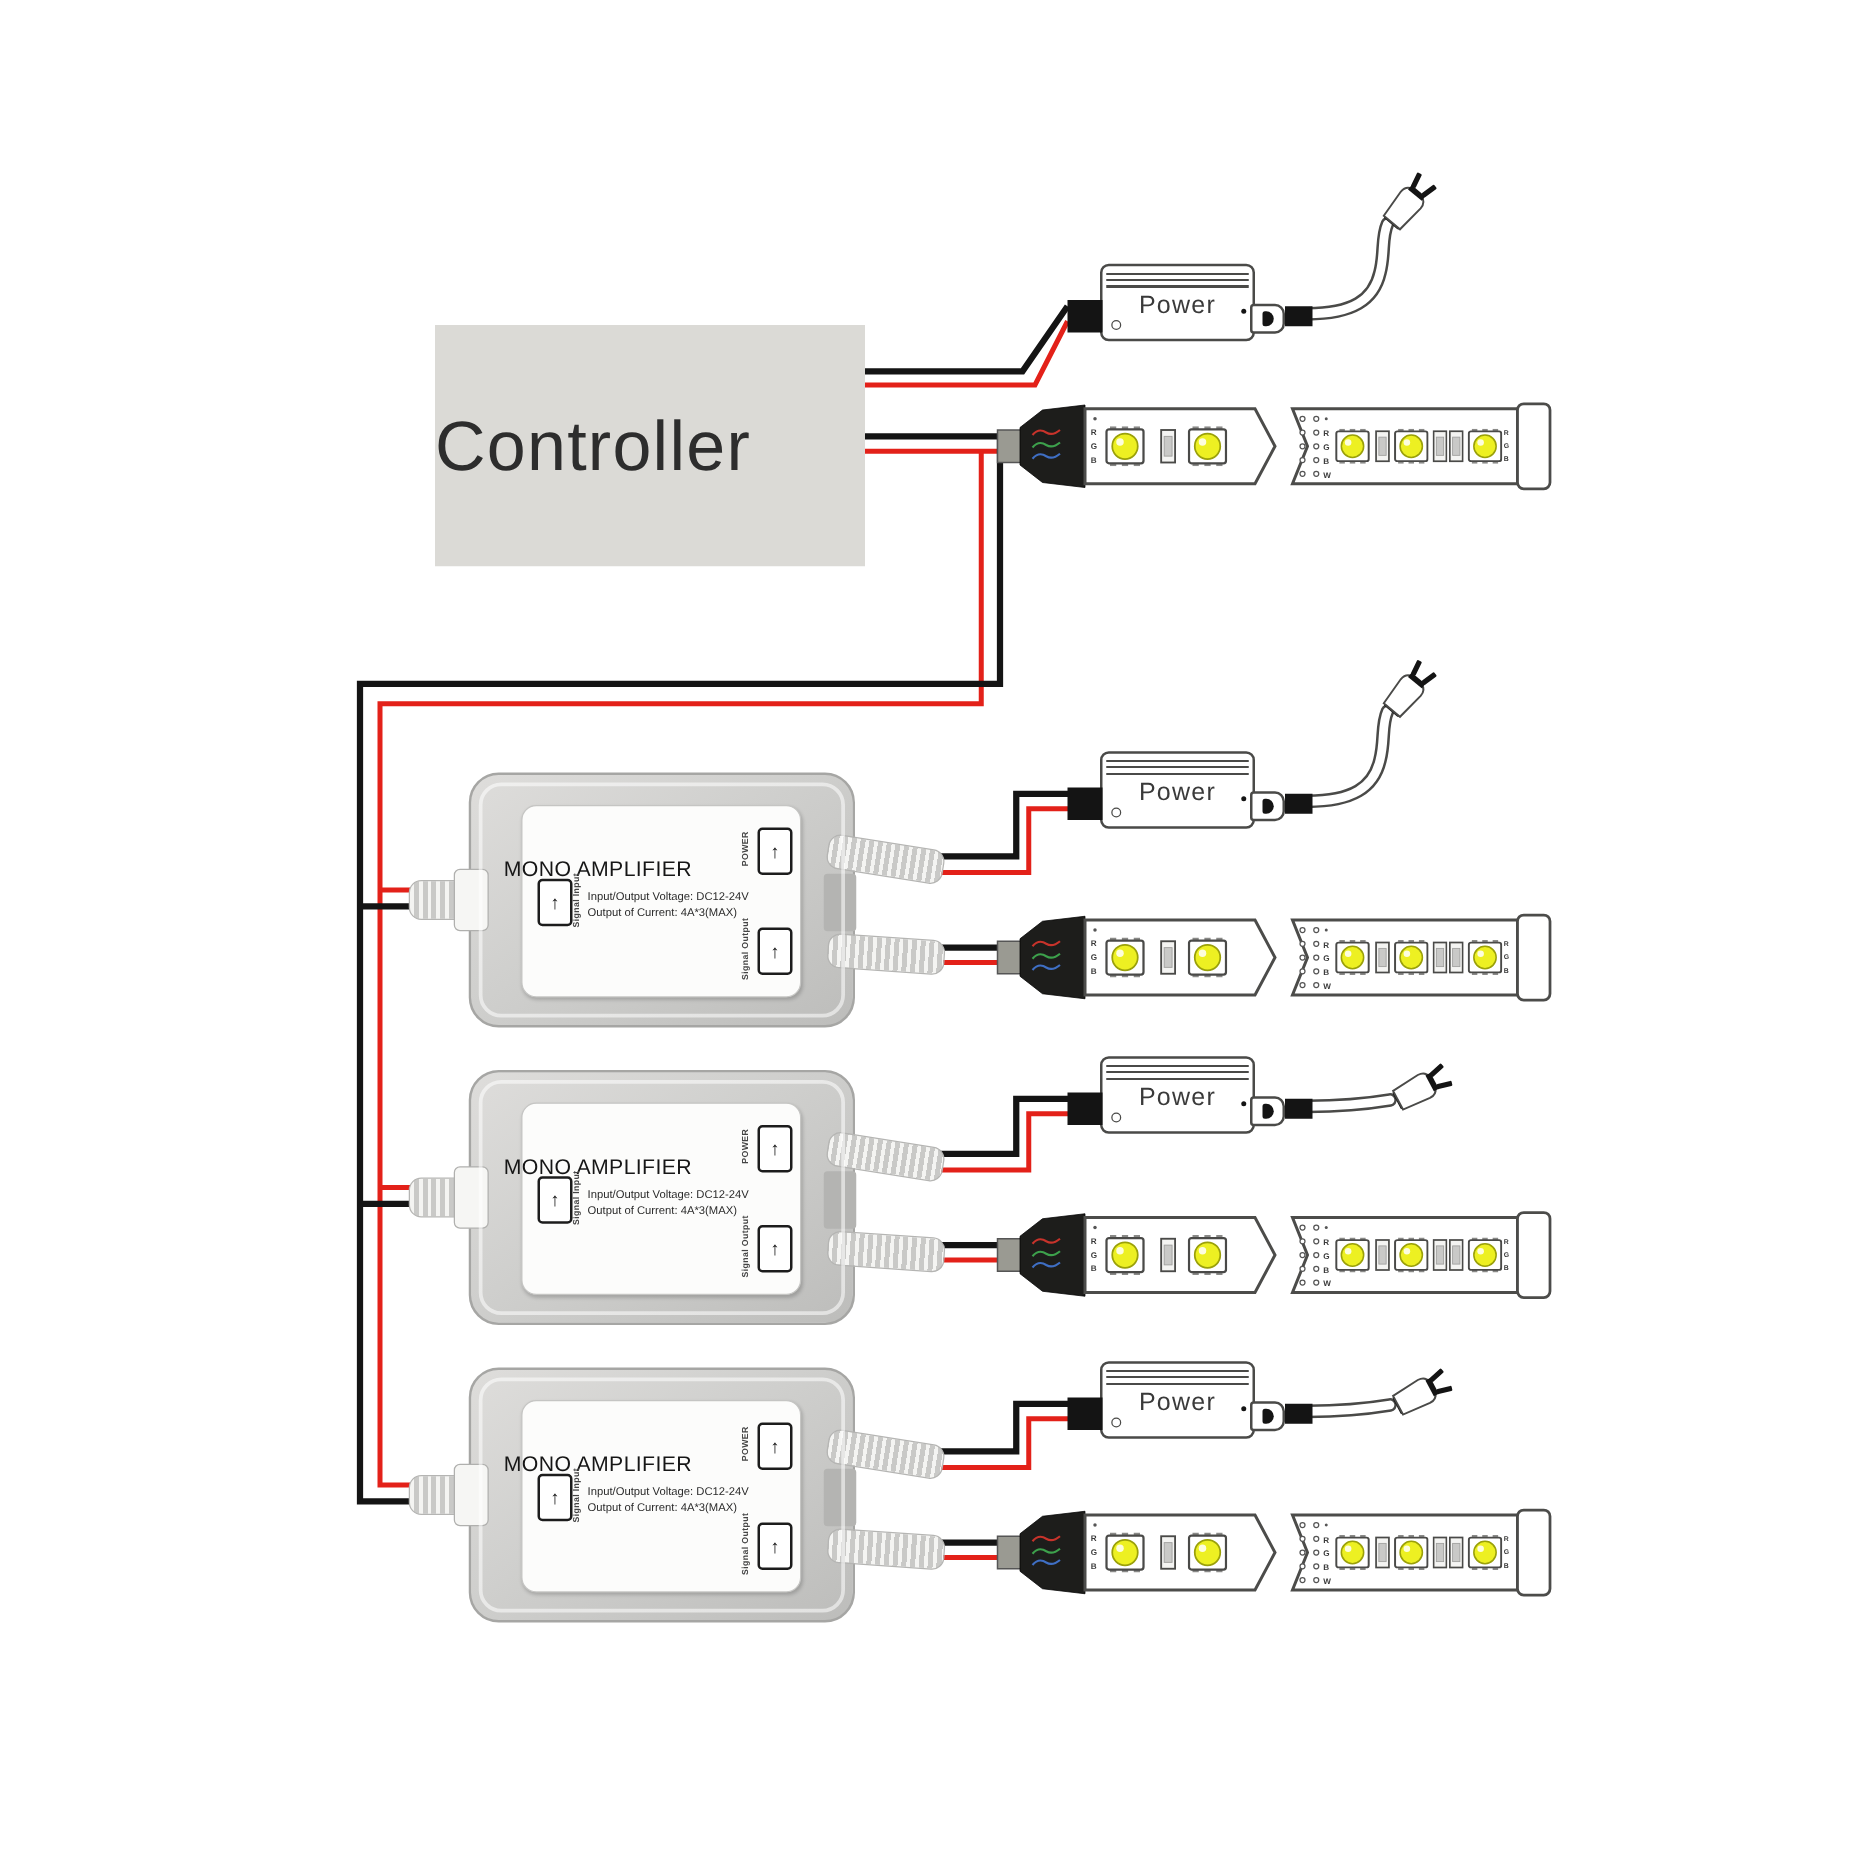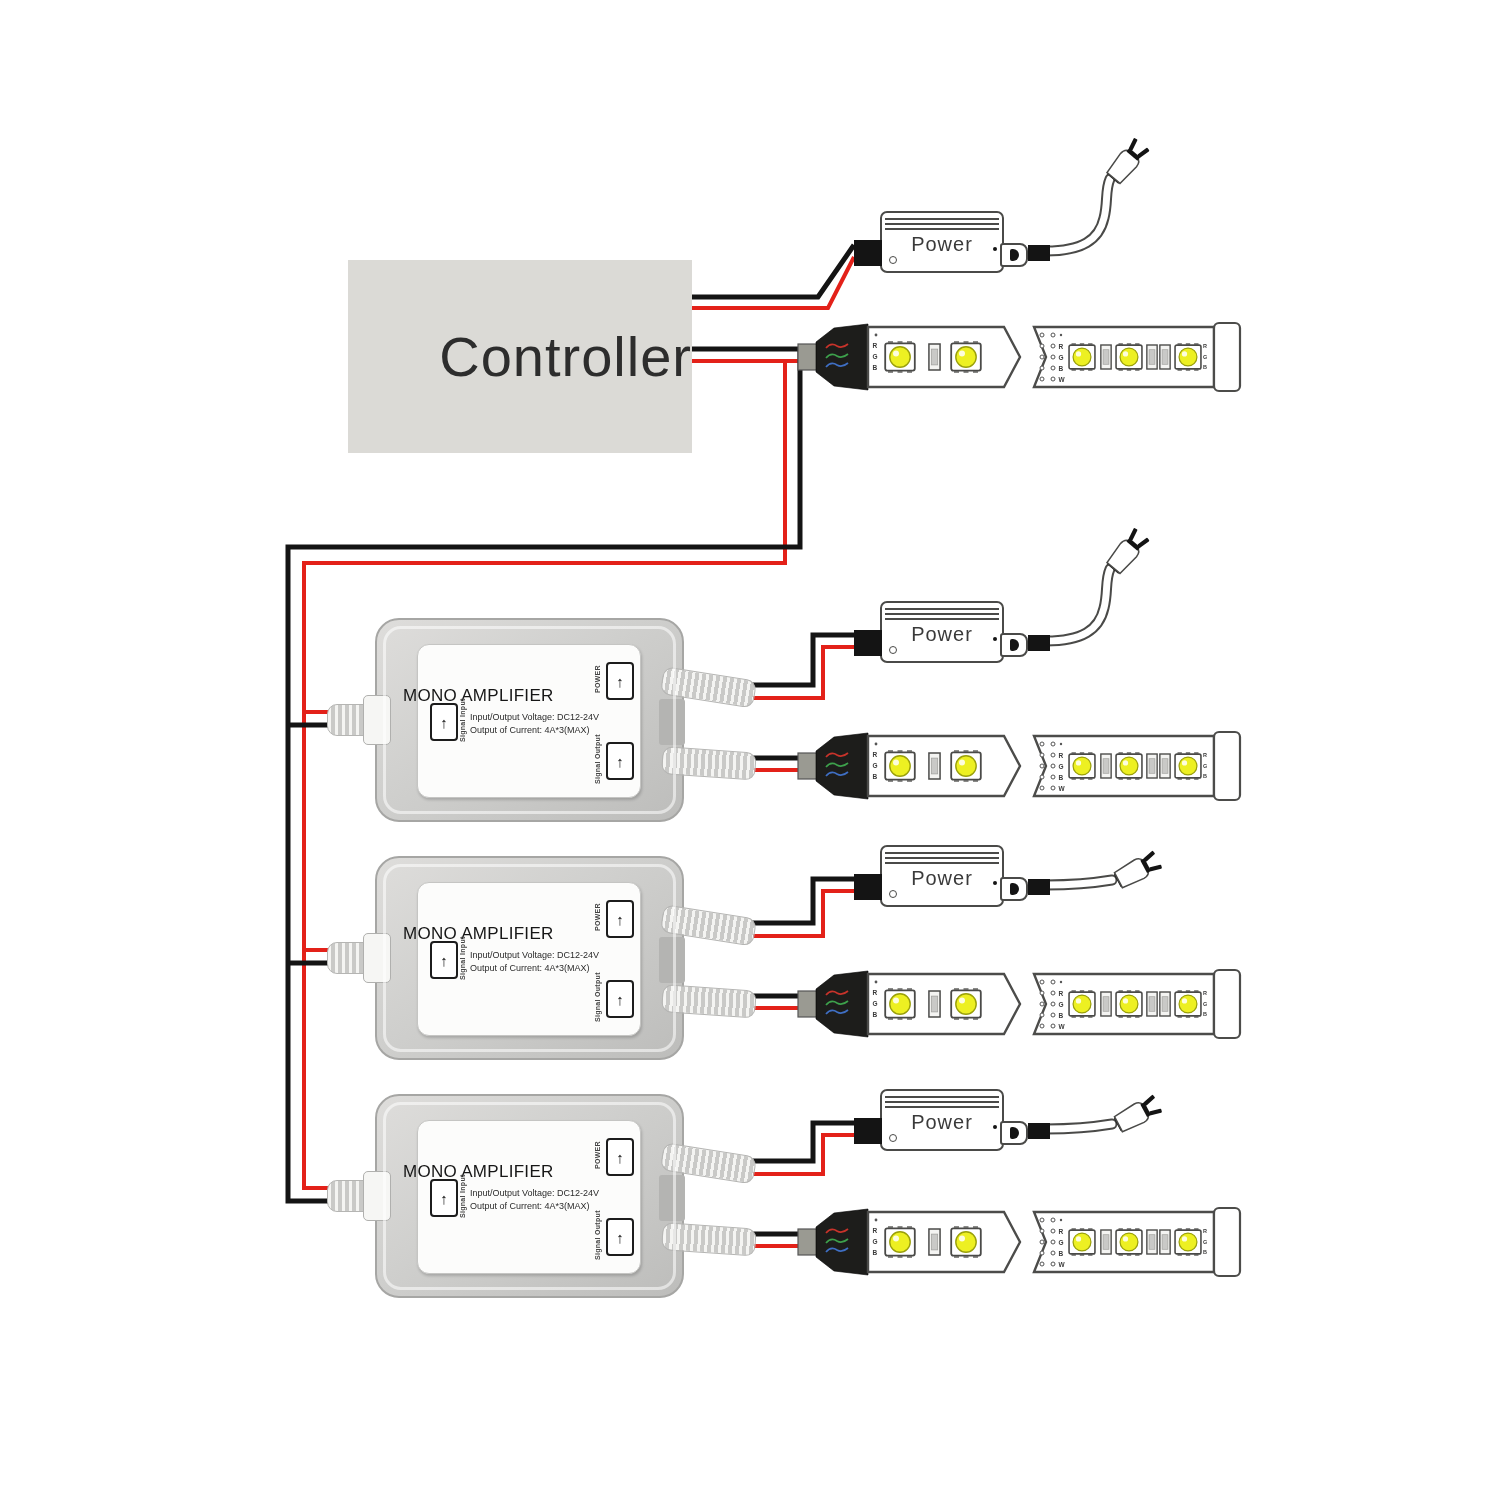--- a/index.html
+++ b/index.html
@@ -18,21 +18,21 @@
   .wire-red{fill:none;stroke:var(--wire-red);stroke-width:4;stroke-linejoin:miter;}
   .cable-outer{fill:none;stroke:#4a4a48;stroke-width:11;stroke-linecap:round;}
   .cable-inner{fill:none;stroke:#ffffff;stroke-width:7;stroke-linecap:round;}
   .pin{font:bold 6.5px "Liberation Sans",sans-serif;fill:#3a3a3a;}
   .pin-sm{font:bold 5.5px "Liberation Sans",sans-serif;fill:#3a3a3a;}
 
   
   .controller{
     position:absolute;left:348px;top:260px;width:344px;height:193px;
     background:var(--controller-bg);
-    display:flex;align-items:center;justify-content:flex-end;
+    display:flex;align-items:center;justify-content:flex-start;
   }
   .controller-label{font-size:56px;font-weight:300;color:#2d2d2d;letter-spacing:1px;}
 
   
   .power-unit{
     position:absolute;width:120px;height:58px;background:#fff;
     border:2px solid #4a4a48;border-radius:7px;
   }
   .pu1{left:880px;top:211px;}
   .pu2{left:880px;top:601px;}

